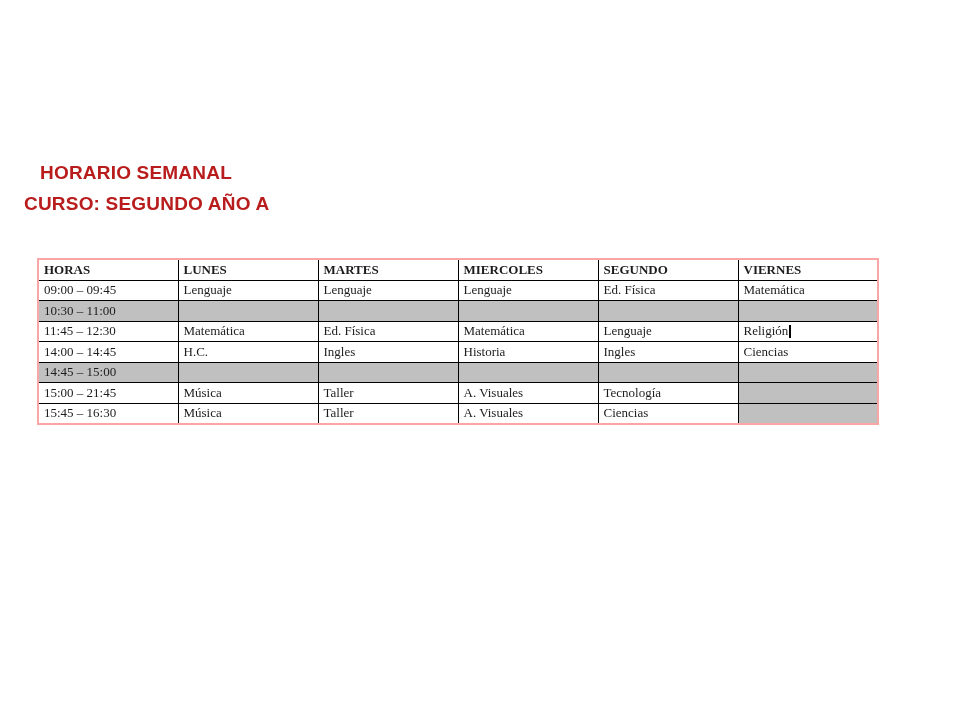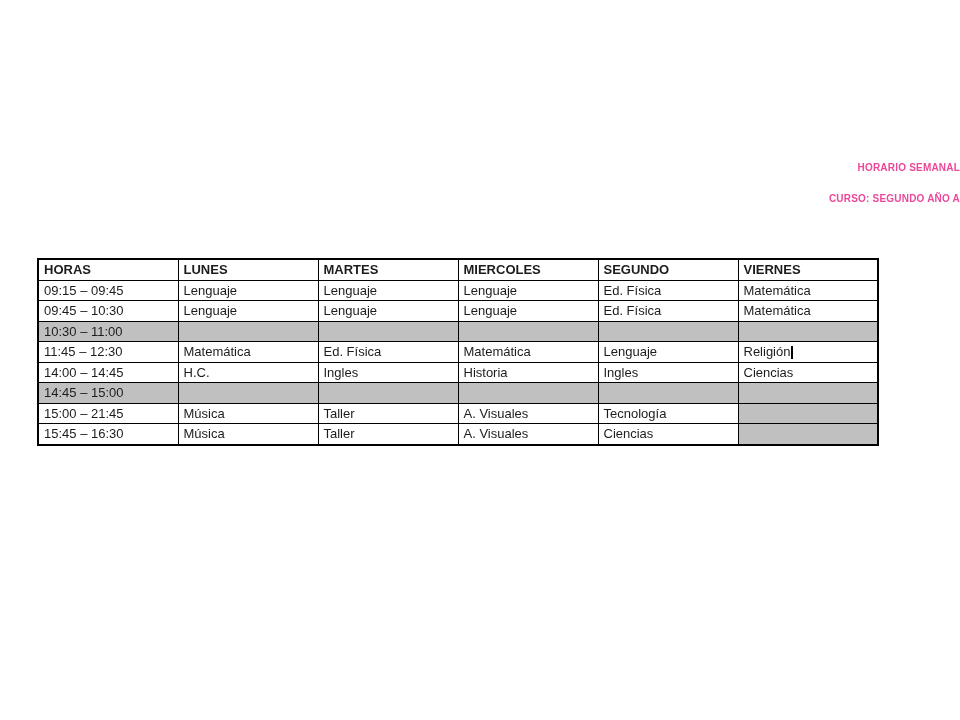--- a/index.html
+++ b/index.html
@@ -9,30 +9,31 @@
   }
   .page{position:absolute;inset:0;background:#fff;}
 
   
   .logo{position:absolute;left:77px;top:42px;width:99px;height:106px;}
   .logo svg{width:100%;height:100%;display:block;}
 
   
   .doc-title{
     position:absolute;left:0;width:100%;box-sizing:border-box;padding-left:40px;
-    text-align:right;font-weight:bold;font-size:10px;letter-spacing:.2px;color:#ec4899;
+    text-align:left;font-weight:bold;font-size:19px;letter-spacing:.2px;color:#b91c1c;
   }
   .doc-title.main{top:162px;}
   .doc-title.course{top:193px;padding-left:24px;}
 
   
   table.schedule{
     position:absolute;left:37px;top:258px;width:842px;
     border-collapse:collapse;table-layout:fixed;
-    border:2px solid #000000;
+    border:2px solid #fca5a5;
+    font-family:Liberation Serif, serif;
   }
   table.schedule th, table.schedule td{
     border:1px solid #000;height:19.5px;padding:0 5px;
     font-size:13px;text-align:left;vertical-align:middle;
     white-space:nowrap;overflow:hidden;
   }
   table.schedule th{font-weight:bold;}
   tr.break-row td{background:var(--break-fill,#c0c0c0);}
   td.shaded{background:var(--break-fill,#c0c0c0);}
 
@@ -56,29 +57,21 @@
           <th>HORAS</th>
           <th>LUNES</th>
           <th>MARTES</th>
           <th>MIERCOLES</th>
           <th>SEGUNDO</th>
           <th>VIERNES</th>
         </tr>
       </thead>
     <tbody>
         <tr>
-          <td><span>09:15 – 09:45</span></td>
-          <td><span>Lenguaje</span></td>
-          <td><span>Lenguaje</span></td>
-          <td><span>Lenguaje</span></td>
-          <td><span>Ed. Física</span></td>
-          <td><span>Matemática</span></td>
-        </tr>
-        <tr>
-          <td><span>09:45 – 10:30</span></td>
+          <td><span>09:00 – 09:45</span></td>
           <td><span>Lenguaje</span></td>
           <td><span>Lenguaje</span></td>
           <td><span>Lenguaje</span></td>
           <td><span>Ed. Física</span></td>
           <td><span>Matemática</span></td>
         </tr>
         <tr class="break-row">
           <td><span>10:30 – 11:00</span></td>
           <td><span></span></td>
           <td><span></span></td>

